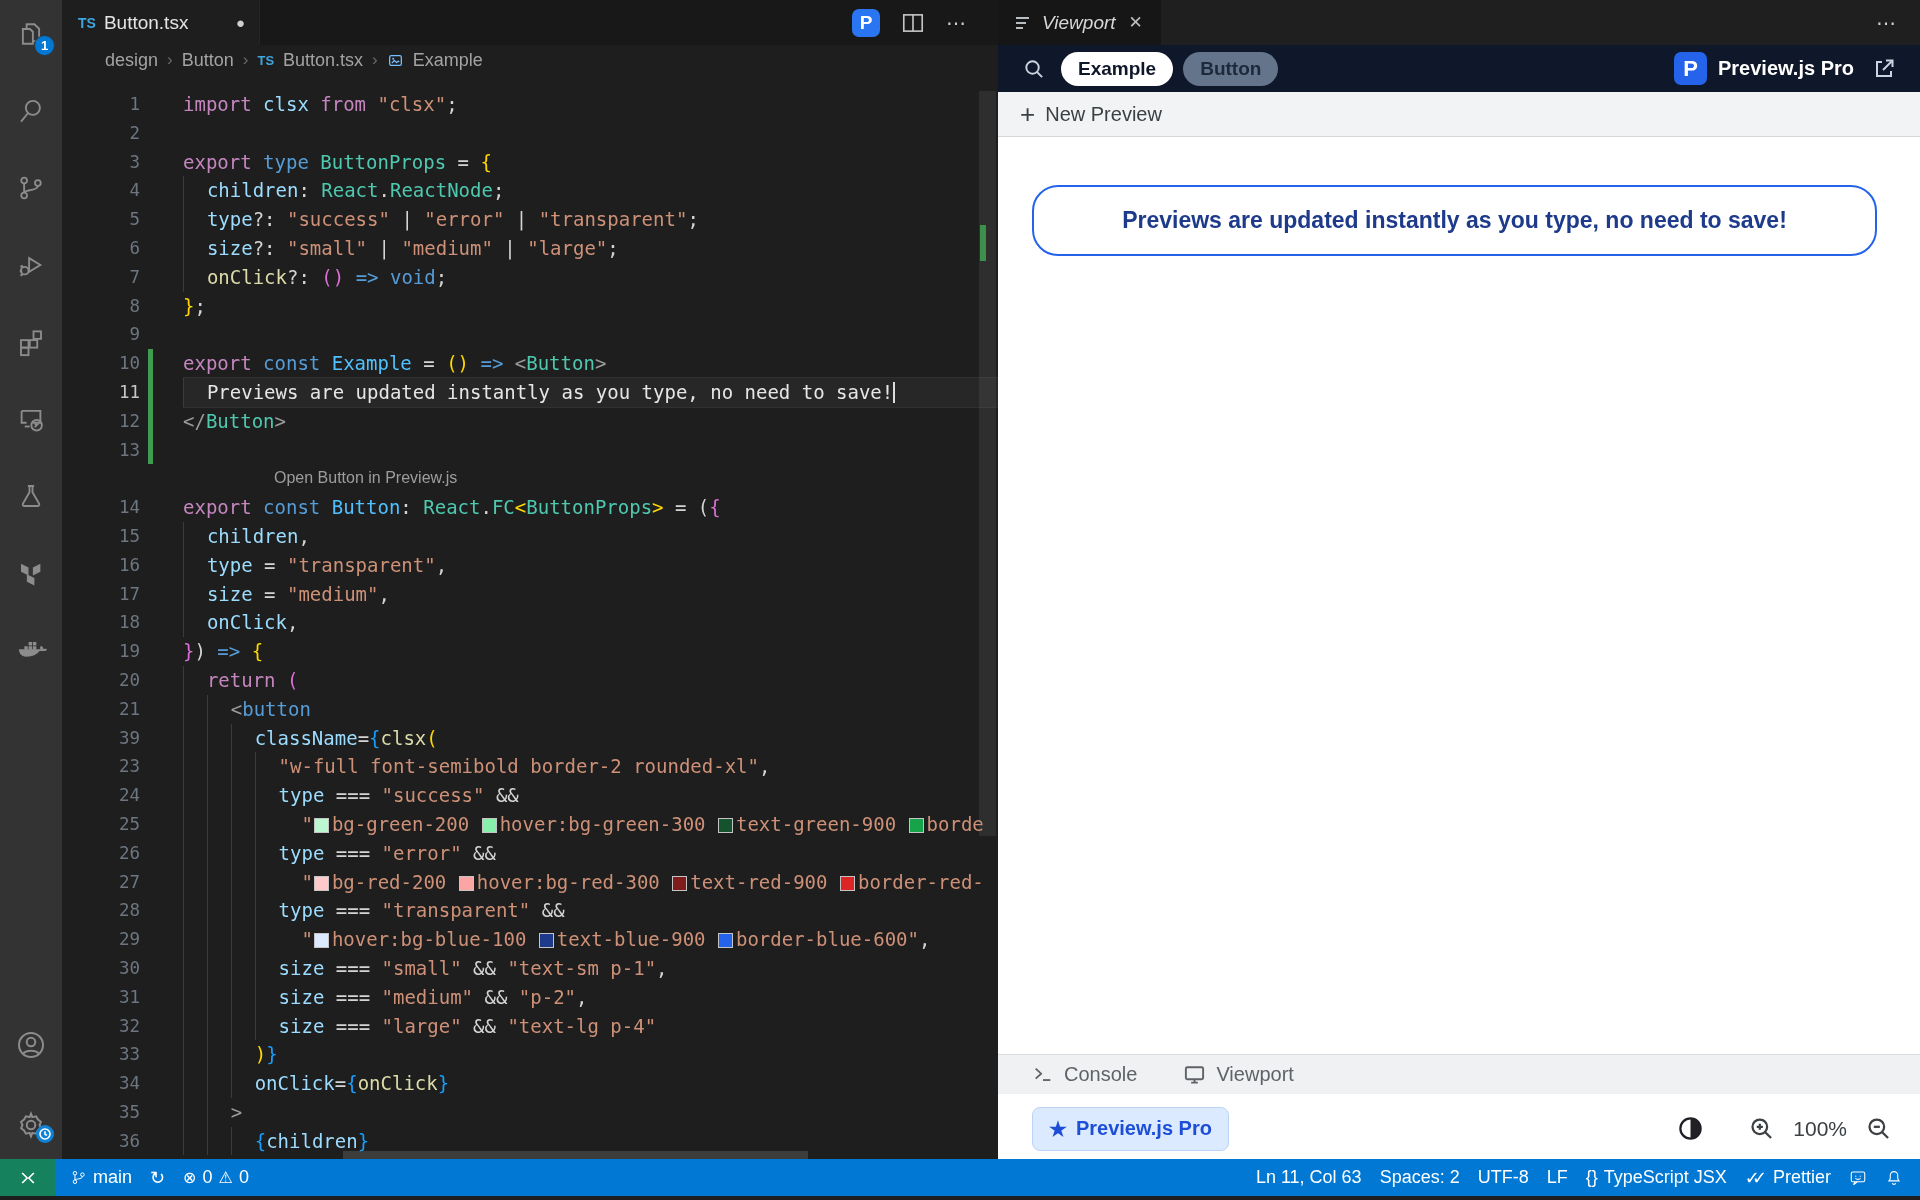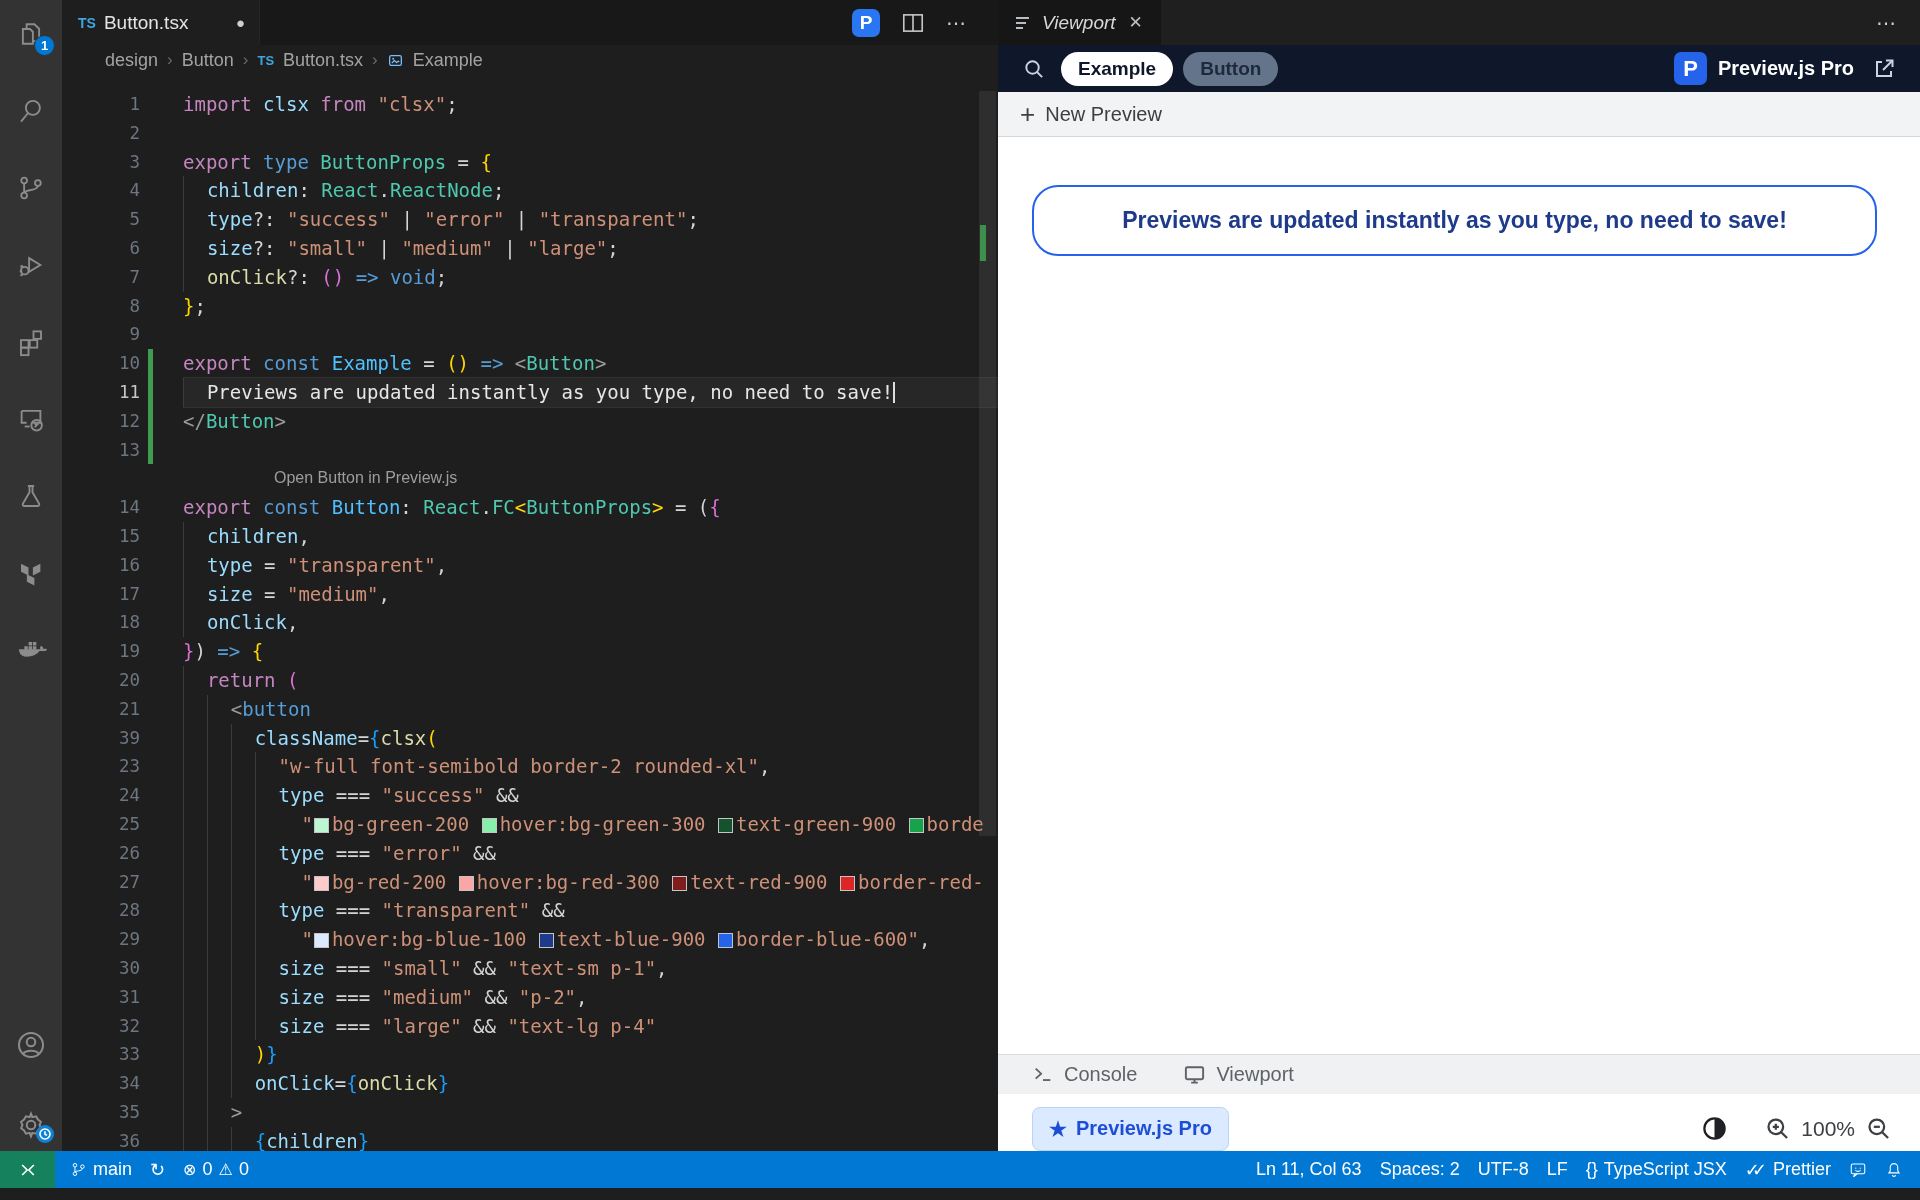--- a/index.html
+++ b/index.html
@@ -97,27 +97,27 @@
 
   .consolebar { height:40px; background:#eff1f3; border-top:1px solid #d9dcdf; display:flex;
                 align-items:center; padding-left:34px; gap:46px; }
   .cb-item { display:flex; align-items:center; gap:10px; color:#5f6368; font-size:20px; cursor:pointer; }
   .cb-item svg { stroke:#5f6368; fill:none; stroke-width:2; }
 
   .controls { height:69px; background:#ffffff; display:flex; align-items:center; padding:0 28px 0 34px; }
   .probtn { height:44px; border-radius:8px; background:#dbeafe; border:1px solid #bcd3f5; color:#1d4ed8;
             font-size:20px; font-weight:bold; display:flex; align-items:center; gap:9px; padding:0 16px; cursor:pointer; }
   .probtn .star { font-size:20px; }
-  .ctrl-right { margin-left:auto; display:flex; align-items:center; gap:6px; }
+  .ctrl-right { margin-left:auto; display:flex; align-items:center; gap:14px; }
   .ctrl-right svg { cursor:pointer; }
   .zoomlabel { color:#3c4043; font-size:21px; margin:0 4px; }
   .contrast { margin-right:30px; }
 
   
-  .statusbar { position:absolute; left:0; right:0; bottom:12px; height:37px; background:#0078d4; color:#fff;
+  .statusbar { position:absolute; left:0; right:0; bottom:4px; height:37px; background:#0078d4; color:#fff;
                display:flex; align-items:center; font-size:18px; }
   .remote { width:55px; height:37px; background:#15825d; display:flex; align-items:center;
             justify-content:center; cursor:pointer; font-weight:bold; font-size:14px; letter-spacing:-1px; }
   .sb-item { display:flex; align-items:center; gap:6px; padding:0 9px; height:37px; cursor:pointer; }
   .sb-left { display:flex; align-items:center; padding-left:6px; }
   .sb-right { margin-left:auto; display:flex; align-items:center; padding-right:8px; }
   .sb-ico { font-size:16px; }
   .dblcheck span:last-child { margin-left:-8px; }
   .statusbar svg { stroke:#ffffff; fill:none; stroke-width:1.4; }
 </style>

